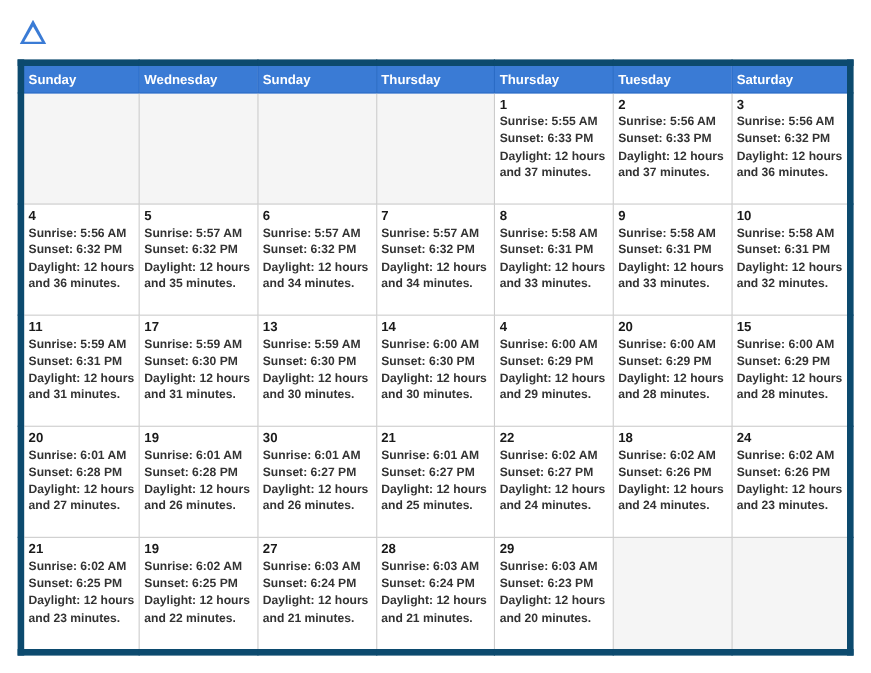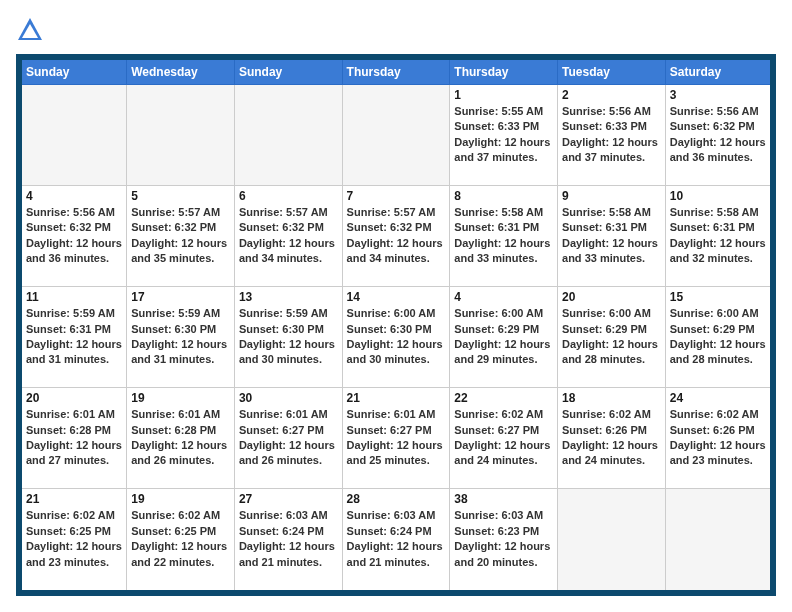--- a/index.html
+++ b/index.html
@@ -332,21 +332,21 @@
 and 21 minutes.</div>
           </td>
           <td>
             <span class="day-num">28</span>
             <div class="day-info" style="white-space: pre-line;">Sunrise: 6:03 AM
 Sunset: 6:24 PM
 Daylight: 12 hours
 and 21 minutes.</div>
           </td>
           <td>
-            <span class="day-num">38</span>
+            <span class="day-num">29</span>
             <div class="day-info" style="white-space: pre-line;">Sunrise: 6:03 AM
 Sunset: 6:23 PM
 Daylight: 12 hours
 and 20 minutes.</div>
           </td>
           <td class="empty"></td>
           <td class="empty"></td>
         </tr>
       </tbody>
   </table>

